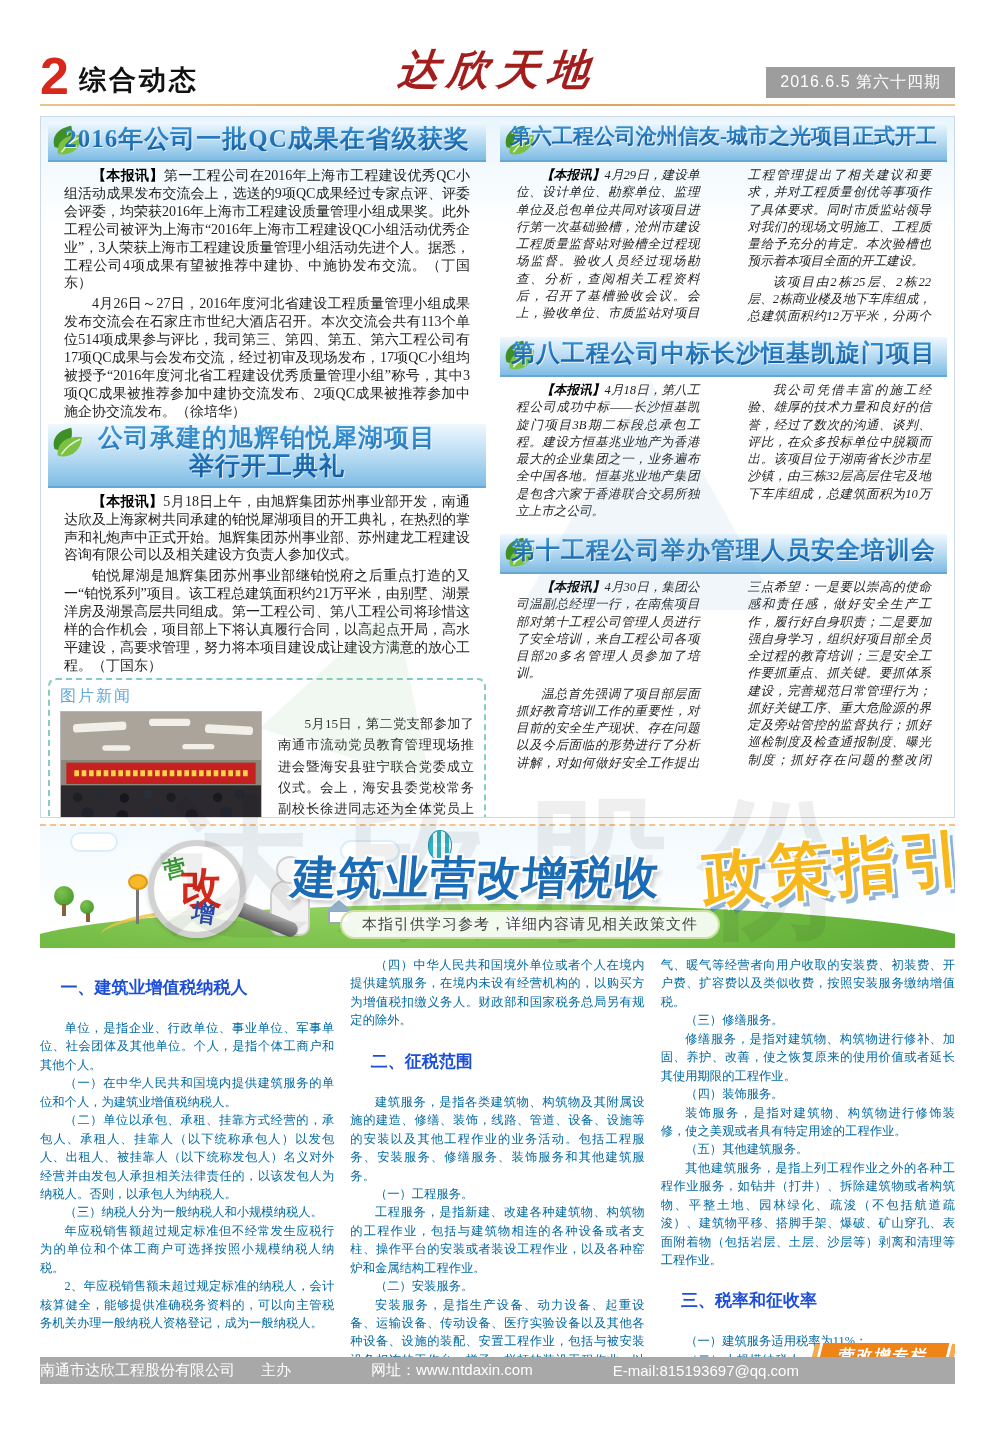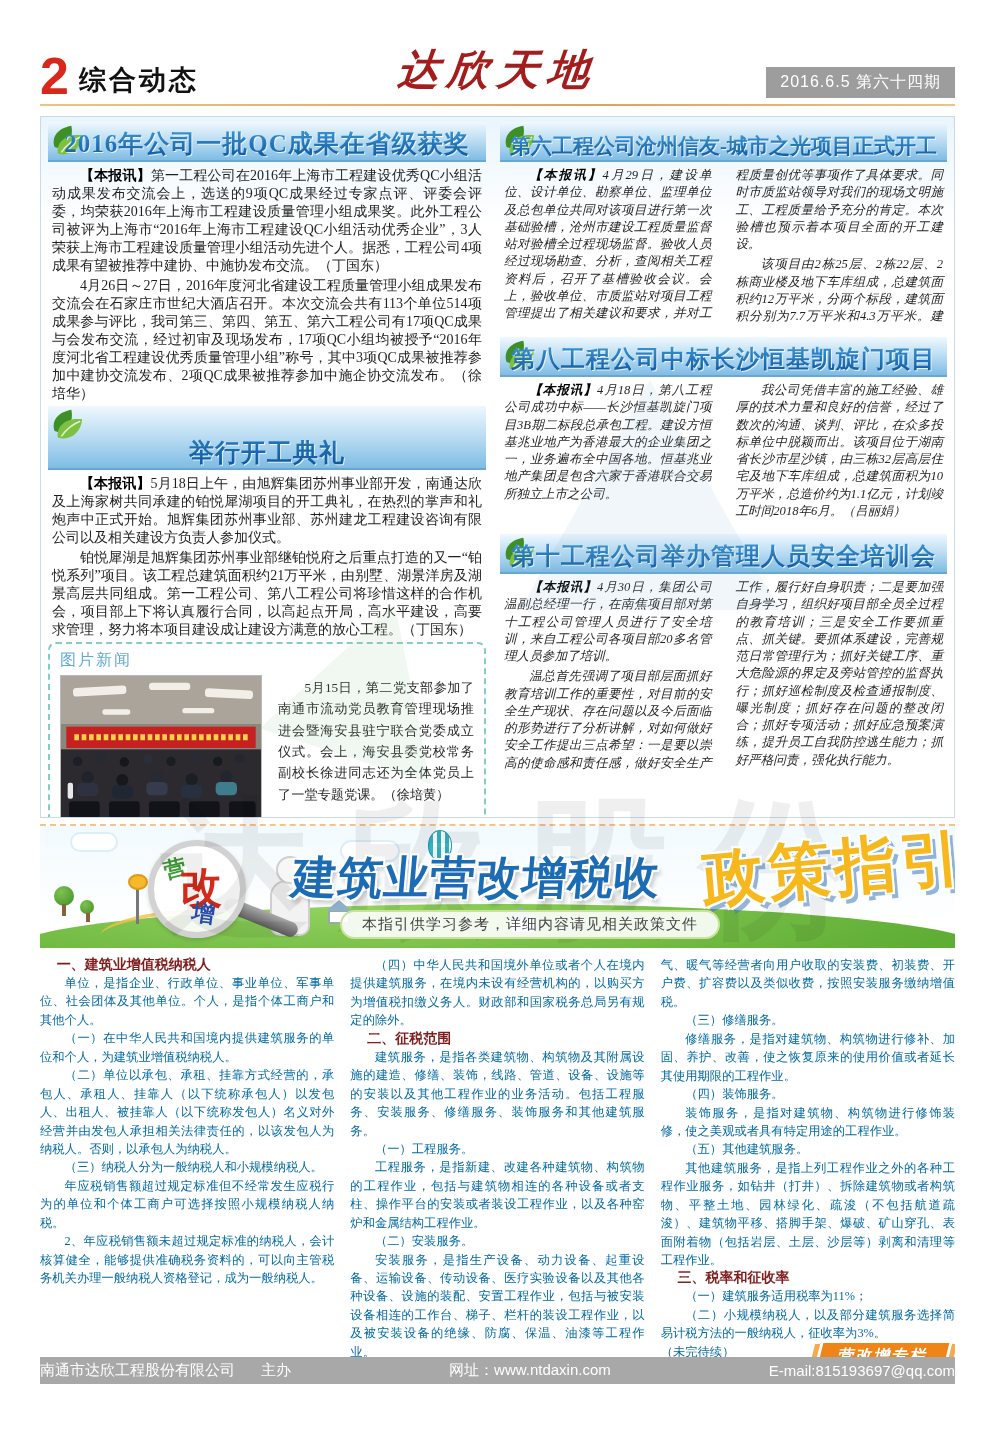--- a/index.html
+++ b/index.html
@@ -14,29 +14,29 @@
   .brand{flex:1;text-align:center;font-size:42px;font-weight:bold;font-style:italic;color:#a21d1c;letter-spacing:8px;transform:skewX(-6deg);}
   .issuebox{flex:1;display:flex;justify-content:flex-end;}
   .issue{background:#9d9d9d;color:#fff;font-family:"Liberation Sans","DejaVu Sans",sans-serif;font-size:16px;padding:5px 14px;letter-spacing:1px;text-align:center;}
   .hdr-rule{margin:6px 40px 10px;height:2px;background:linear-gradient(90deg,#eac488,#d9a55f 60%,#eac488);}
 
   
   .content-box{margin:0 40px;border:1px solid #ccdae8;height:690px;overflow:hidden;padding:5px 7px;display:flex;gap:14px;background:linear-gradient(180deg,#e9f5fc 0,#ffffff 110px);}
   .col-l{width:438px;display:flex;flex-direction:column;}
   .col-r{flex:1;display:flex;flex-direction:column;}
 
-  .hbar{position:relative;height:38px;background:linear-gradient(180deg,#eff8fe 0%,#b4d9f1 55%,#7fbce4 100%);border-bottom:2px solid #69a7d3;display:flex;align-items:flex-end;justify-content:center;margin-bottom:5px;flex-shrink:0;}
+  .hbar{position:relative;height:38px;background:linear-gradient(180deg,#eff8fe 0%,#b4d9f1 55%,#7fbce4 100%);border-bottom:2px solid #69a7d3;display:flex;align-items:flex-start;justify-content:center;margin-bottom:5px;flex-shrink:0;}
   .hbar .leaf{position:absolute;left:2px;top:3px;}
   .htext{margin:0;font-size:24px;font-weight:bold;letter-spacing:1px;background:linear-gradient(180deg,#3f9ad8 0%,#0b549c 100%);-webkit-background-clip:text;background-clip:text;color:transparent;filter:drop-shadow(1px 1px 0 rgba(255,255,255,.75));white-space:nowrap;}
   .hbar-qc .htext{font-size:25px;}
   .hbar-cang .htext{font-size:21px;letter-spacing:0;}
   .hbar2{height:62px;margin-bottom:5px;}
   .hbar2 .htext{line-height:1.15;text-align:center;white-space:normal;font-size:25px;}
 
-  .para{margin:0 4px 3px;text-align:justify;text-indent:2em;font-size:14px;line-height:1.28;color:#1f1f1f;}
+  .para{margin:0 16px 3px;text-align:justify;text-indent:2em;font-size:14px;line-height:1.28;color:#1f1f1f;}
   .lead{font-weight:bold;color:#000;}
   .col-r .para{font-size:12.6px;line-height:1.37;font-style:italic;}
   .twocol{column-count:2;column-gap:16px;column-fill:auto;margin-bottom:8px;}
   .tc-cang{height:162px;}
   .tc-chang{height:144px;}
   .tc-train{height:204px;}
 
   
   .photo-box{margin-top:auto;border:2px dashed #87ccc4;border-radius:8px;padding:4px 10px 10px;background:rgba(255,255,255,.6);}
   .photo-label{font-size:16px;color:#63a9d6;letter-spacing:2px;margin:2px 0 4px;}
@@ -70,27 +70,27 @@
   .basket{position:absolute;width:8px;height:6px;background:#8a6239;}
   .sprout{position:absolute;width:14px;height:8px;border-radius:50% 50% 0 0;background:#7ec24f;transform:rotate(-20deg);}
   .btitle{position:absolute;left:252px;top:22px;z-index:3;font-size:45px;font-weight:bold;letter-spacing:1px;color:#1b6cb5;transform:skewX(-5deg);text-shadow:-2px -2px 0 #fff,2px -2px 0 #fff,-2px 2px 0 #fff,2px 2px 0 #fff,4px 5px 4px rgba(0,0,0,.22);white-space:nowrap;}
   .baccent{position:absolute;left:662px;top:0px;z-index:3;font-size:62px;font-weight:bold;letter-spacing:4px;color:#f7b81d;transform:rotate(-5deg);text-shadow:-2px -2px 0 #fff,2px -2px 0 #fff,-2px 2px 0 #fff,2px 2px 0 #fff,5px 6px 0 rgba(58,120,184,.55);white-space:nowrap;}
   .bsub{position:absolute;left:300px;top:84px;z-index:3;border:2px solid #cbe29b;background:rgba(255,255,255,.9);border-radius:16px;padding:3px 20px;font-size:15px;color:#444;letter-spacing:1px;white-space:nowrap;}
   .watermark{position:absolute;left:160px;top:770px;font-size:150px;font-weight:bold;color:#000;opacity:.06;letter-spacing:30px;pointer-events:none;white-space:nowrap;}
 
   
   .policy{position:relative;margin:8px 40px 0;height:418px;overflow:hidden;display:flex;gap:16px;}
   .pcol{flex:1;}
-  .ph{margin:0 0;font-size:14px;font-weight:bold;color:#7f1d1d;text-indent:1.2em;}
+  .ph{margin:20px 0;font-size:17px;font-weight:bold;color:#1d4ed8;text-indent:1.2em;}
   .pp{margin:0;font-size:12.3px;line-height:1.5;text-align:justify;text-indent:2em;color:#0369a1;}
   .pp.noind{text-indent:0;}
   .badge{position:absolute;right:6px;bottom:4px;background:#ef8418;color:#fff;font-family:"Liberation Sans","DejaVu Sans",sans-serif;font-weight:bold;font-size:16px;padding:3px 18px;transform:skewX(-14deg);border-left:3px solid #fff;border-right:3px solid #fff;box-shadow:-6px 0 0 -1px #f6a94e,6px 0 0 -1px #f6a94e;letter-spacing:2px;}
 
   
-  .footer{position:absolute;left:40px;right:40px;top:1357px;height:27px;background:#a8a8a8;display:flex;align-items:center;justify-content:space-between;gap:80px;color:#fff;font-family:"Liberation Sans","DejaVu Sans",sans-serif;font-size:15px;}
+  .footer{position:absolute;left:40px;right:40px;top:1357px;height:27px;background:#a8a8a8;display:flex;align-items:center;justify-content:flex-start;gap:80px;color:#fff;font-family:"Liberation Sans","DejaVu Sans",sans-serif;font-size:15px;}
   .footer .grp{display:flex;gap:26px;}
 </style>
 </head>
 <body>
 
 <div class="page">
 
   <div class="hdr">
     <div class="hdr-left">
       <span class="pagenum">2</span>
@@ -120,21 +120,21 @@
       <p class="para">4月26日～27日，2016年度河北省建设工程质量管理小组成果发布交流会在石家庄市世纪大酒店召开。本次交流会共有113个单位514项成果参与评比，我司第三、第四、第五、第六工程公司有17项QC成果与会发布交流，经过初审及现场发布，17项QC小组均被授予“2016年度河北省工程建设优秀质量管理小组”称号，其中3项QC成果被推荐参加中建协交流发布、2项QC成果被推荐参加中施企协交流发布。（徐培华）</p>
 
       <div class="hbar hbar2">
         <span class="leaf">
           <svg viewBox="0 0 36 34" width="34" height="32">
               <path d="M2 20 C2 8 12 2 26 4 C25 16 16 24 5 22 Z" fill="#3f8f27" transform="rotate(-18 14 13)"></path>
               <path d="M8 30 C7 17 18 9 34 11 C33 25 22 33 11 31 Z" fill="#7cc142"></path>
               <path d="M12 29 C17 22 24 16 32 13" stroke="#e4f3d2" stroke-width="1.5" fill="none"></path>
             </svg>
         </span>
-        <h2 class="htext"><br><span>举行开工典礼</span></h2>
+        <h2 class="htext"><span>公司承建的旭辉铂悦犀湖项目</span><br><span>举行开工典礼</span></h2>
       </div>
       <p class="para"><b class="lead">【本报讯】</b><span>5月18日上午，由旭辉集团苏州事业部开发，南通达欣及上海家树共同承建的铂悦犀湖项目的开工典礼，在热烈的掌声和礼炮声中正式开始。旭辉集团苏州事业部、苏州建龙工程建设咨询有限公司以及相关建设方负责人参加仪式。</span></p>
       <p class="para">铂悦犀湖是旭辉集团苏州事业部继铂悦府之后重点打造的又一“铂悦系列”项目。该工程总建筑面积约21万平米，由别墅、湖景洋房及湖景高层共同组成。第一工程公司、第八工程公司将珍惜这样的合作机会，项目部上下将认真履行合同，以高起点开局，高水平建设，高要求管理，努力将本项目建设成让建设方满意的放心工程。（丁国东）</p>
 
       <div class="photo-box">
         <div class="photo-label">图片新闻</div>
         <div class="photo-row">
           <svg class="photo-img" width="200" height="142" viewBox="0 0 300 213">
             <rect width="300" height="213" fill="#6e6a62"></rect>
             <rect width="300" height="78" fill="#aaa49b"></rect>

